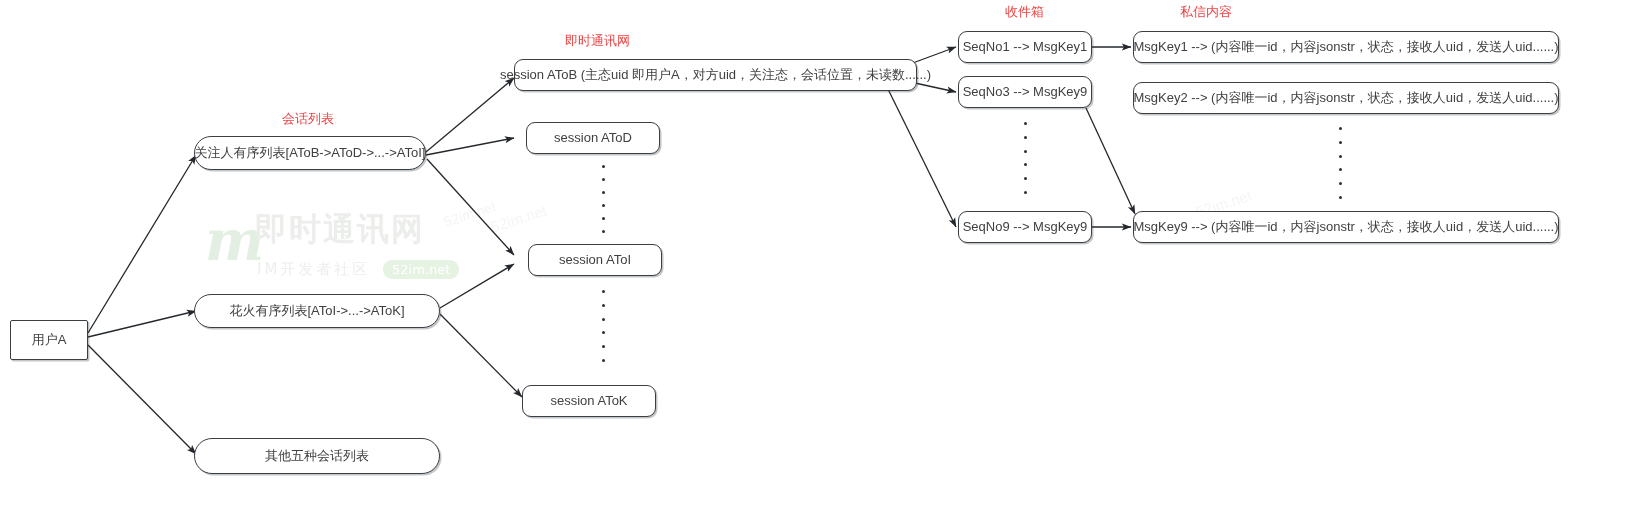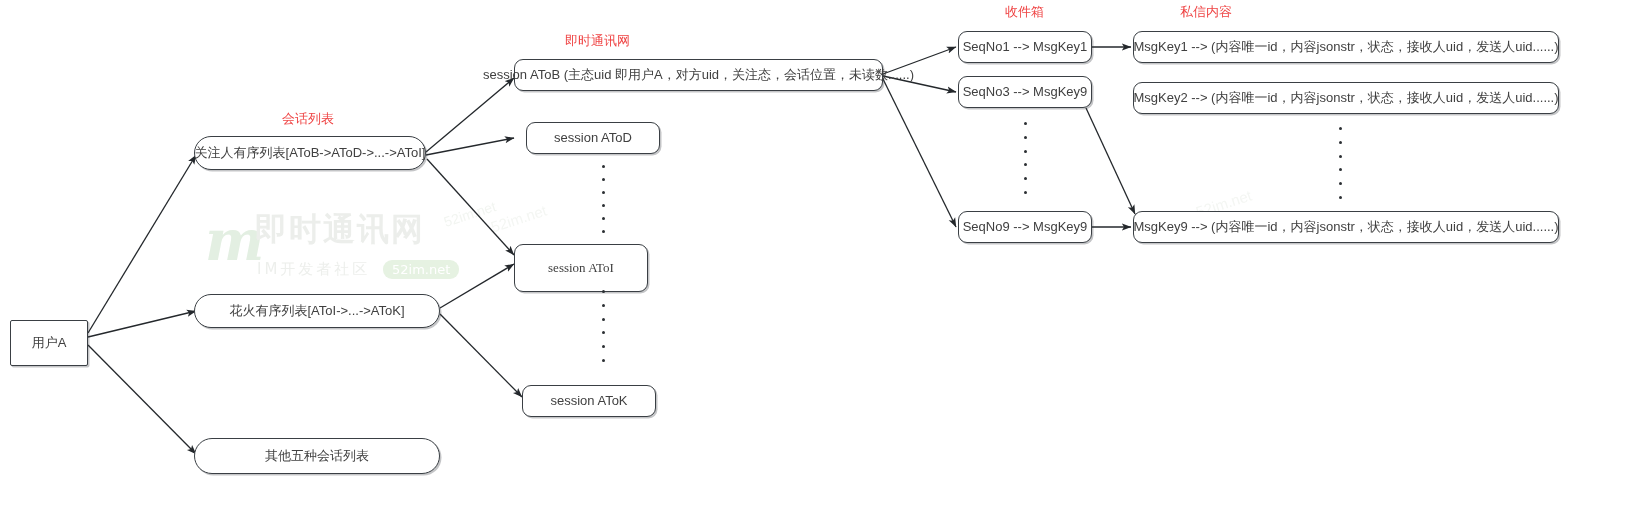--- a/index.html
+++ b/index.html
@@ -186,33 +186,33 @@
 
       <path d="M1092,227 L1131,227"></path>
     </g>
   </svg>
 
   <div class="grouplabel" style="left:282px; top:110px;">会话列表</div>
   <div class="grouplabel" style="left:565px; top:32px;">即时通讯网</div>
   <div class="grouplabel" style="left:1005px; top:3px;">收件箱</div>
   <div class="grouplabel" style="left:1180px; top:3px;">私信内容</div>
 
-  <div class="node rect" style="left:10px; top:320px; width:78px; height:46px;">用户A</div>
+  <div class="node rect" style="left:10px; top:320px; width:78px; height:40px;">用户A</div>
 
   <div class="node pill" style="left:194px; top:136px; width:232px; height:34px;">关注人有序列表[AToB-&gt;AToD-&gt;...-&gt;AToI]</div>
 
   <div class="node pill" style="left:194px; top:294px; width:246px; height:34px;">花火有序列表[AToI-&gt;...-&gt;AToK]</div>
 
   <div class="node pill" style="left:194px; top:438px; width:246px; height:36px;">其他五种会话列表</div>
 
-  <div class="node round" style="left:514px; top:59px; width:369px; height:32px;">session AToB (主态uid 即用户A，对方uid，关注态，会话位置，未读数......)</div>
+  <div class="node round" style="left:514px; top:59px; width:403px; height:32px;">session AToB (主态uid 即用户A，对方uid，关注态，会话位置，未读数......)</div>
 
   <div class="node round" style="left:514px; top:122px; width:134px; height:32px;margin-left:12px;">session AToD</div>
 
-  <div class="node round" style="left:514px; top:244px; width:134px; height:48px;font-family:Liberation Serif, serif;">session AToI</div>
+  <div class="node round" style="left:528px; top:244px; width:134px; height:32px;">session AToI</div>
 
   <div class="node round" style="left:522px; top:385px; width:134px; height:32px;">session AToK</div>
 
   <div class="node round" style="left:958px; top:31px; width:134px; height:32px;">SeqNo1 --&gt; MsgKey1</div>
 
   <div class="node round" style="left:958px; top:76px; width:134px; height:32px;">SeqNo3 --&gt; MsgKey9</div>
 
   <div class="node round" style="left:958px; top:211px; width:134px; height:32px;">SeqNo9 --&gt; MsgKey9</div>
 
   <div class="node round" style="left:1133px; top:31px; width:426px; height:32px;">MsgKey1 --&gt; (内容唯一id，内容jsonstr，状态，接收人uid，发送人uid......)</div>

